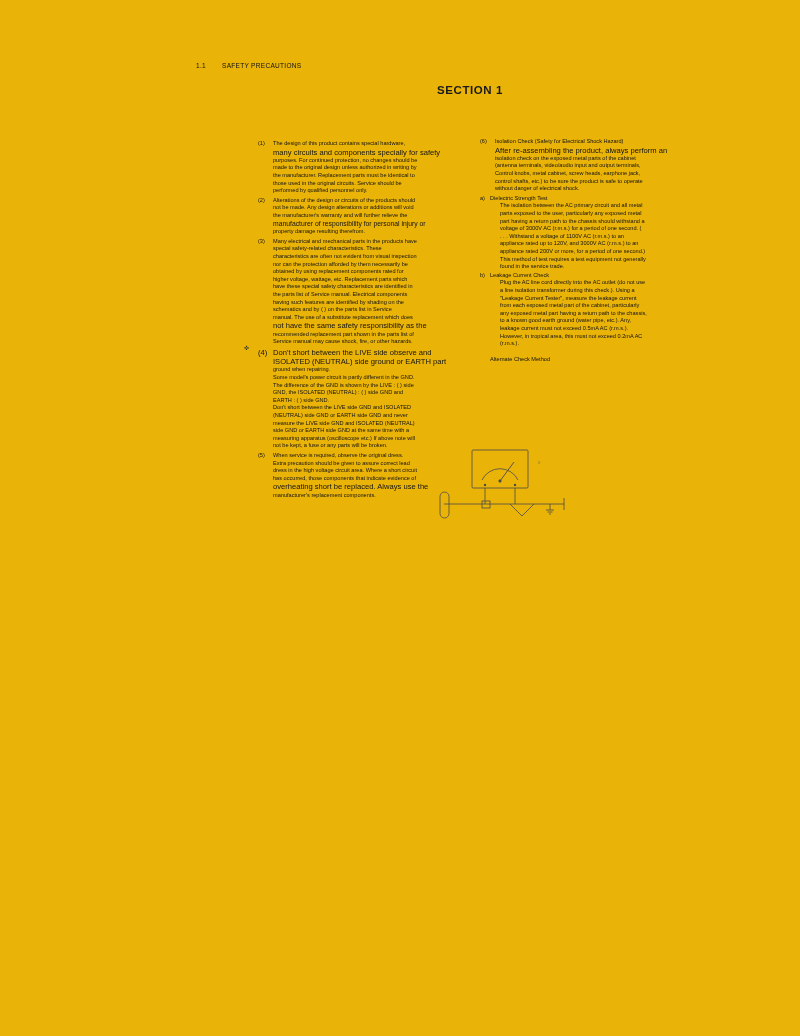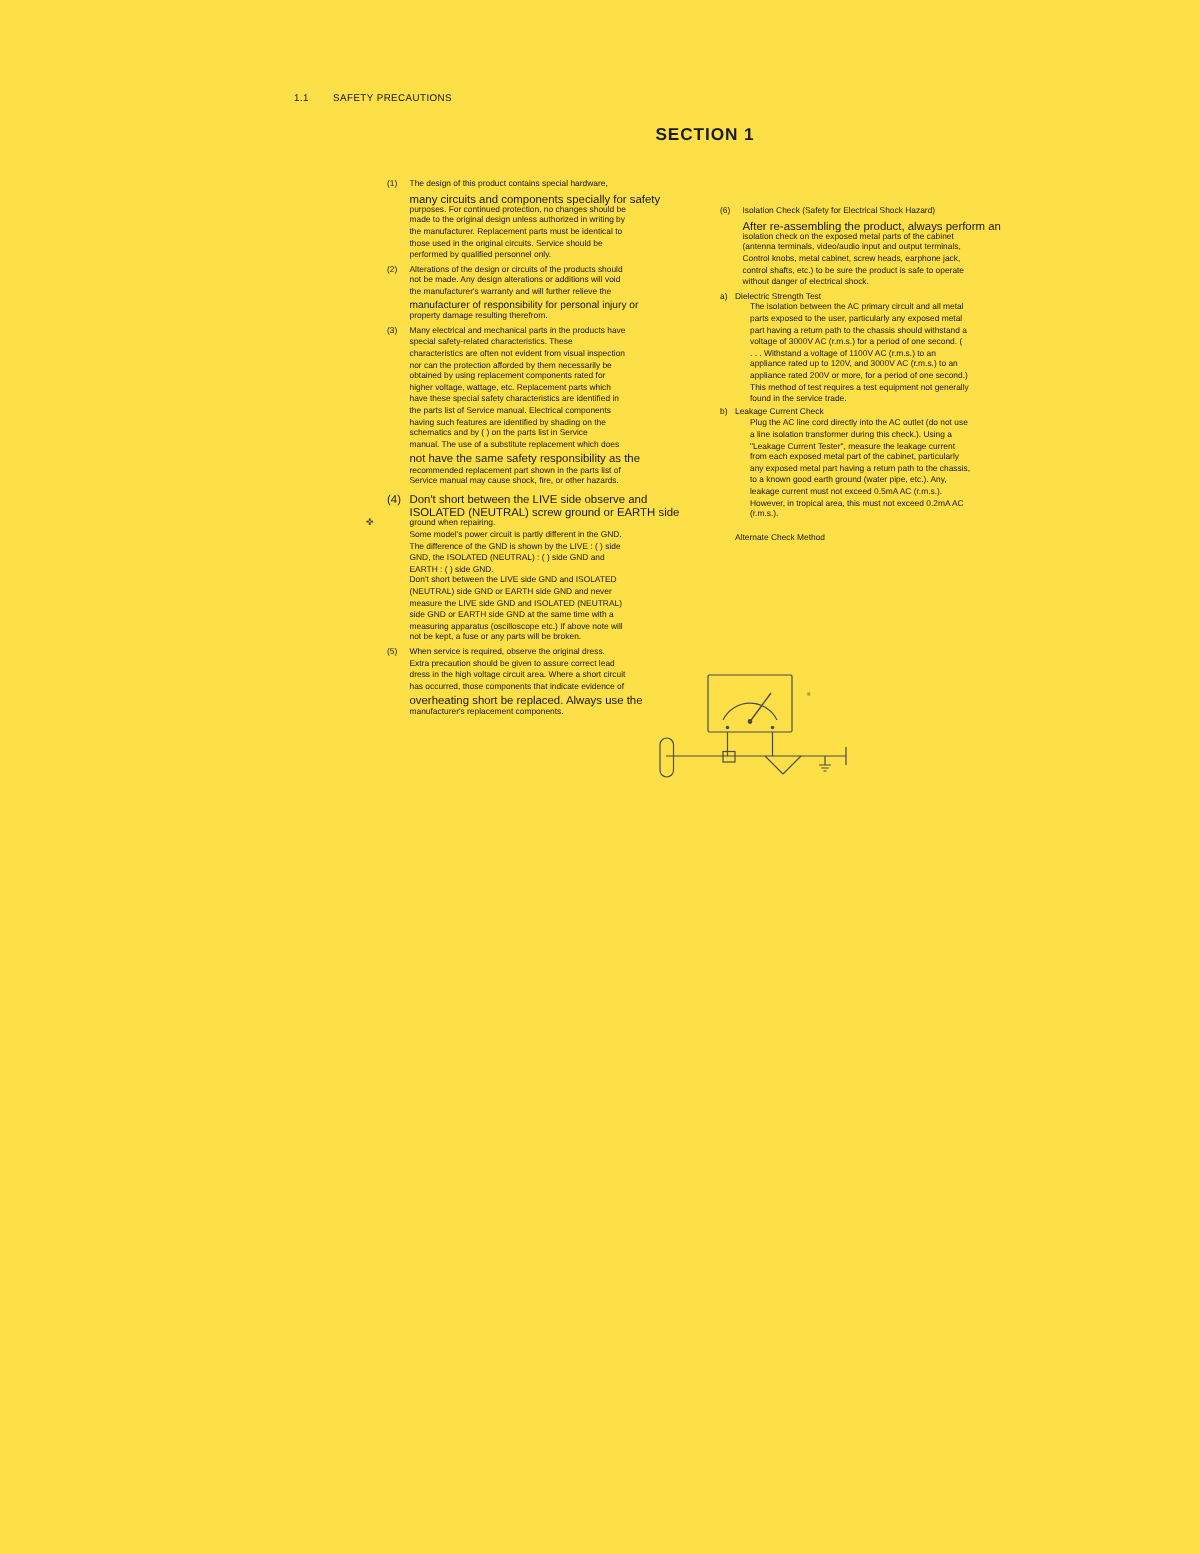--- a/index.html
+++ b/index.html
@@ -12,21 +12,21 @@
     height: 1036px;
     position: relative;
     font-family: "Liberation Sans", sans-serif;
     color: #1a1a1a;
     overflow: hidden;
   }
 
   .page {
     position: absolute;
     inset: 0;
-    background: #fde047;
+    background: #eab308;
   }
 
   
   .header {
     position: absolute;
     left: 196px;
     top: 62px;
     font-size: 6.5px;
     letter-spacing: 0.3px;
     color: #111;
@@ -59,21 +59,21 @@
   }
   .watermark svg { display: block; }
 
   
   .col {
     position: absolute;
     font-size: 5.6px;
     line-height: 7.6px;
     color: #141414;
   }
-  .col-left { left: 258px; top: 120px; width: 205px; }
+  .col-left { left: 258px; top: 140px; width: 205px; }
   .col-right { left: 480px; top: 138px; width: 192px; }
 
   .item {
     position: relative;
     padding-left: 15px;
     margin-bottom: 2px;
   }
   .item > .marker {
     position: absolute;
     left: 0;
@@ -187,21 +187,21 @@
         <span class="line big">not have the same safety responsibility as the</span>
         <span class="line">recommended replacement part shown in the parts list of</span>
         <span class="line">Service manual may cause shock, fire, or other hazards.</span>
       </span>
     </div>
 
     <div class="item">
       <span class="marker big">(4)</span>
       <span class="body">
         <span class="line big">Don't short between the LIVE side observe and</span>
-        <span class="line big">ISOLATED (NEUTRAL) screw ground or EARTH side</span>
+        <span class="line big">ISOLATED (NEUTRAL) side ground or EARTH part</span>
         <span class="line">ground when repairing.</span>
         <span class="line">Some model's power circuit is partly different in the GND.</span>
         <span class="line">The difference of the GND is shown by the LIVE : (          ) side</span>
         <span class="line">GND, the ISOLATED (NEUTRAL) : (          ) side GND and</span>
         <span class="line">EARTH : (          ) side GND.</span>
         <span class="line">Don't short between the LIVE side GND and ISOLATED</span>
         <span class="line">(NEUTRAL) side GND or EARTH side GND and never</span>
         <span class="line">measure the LIVE side GND and ISOLATED (NEUTRAL)</span>
         <span class="line">side GND or EARTH side GND at the same time with a</span>
         <span class="line">measuring apparatus (oscilloscope etc.) If above note will</span>

